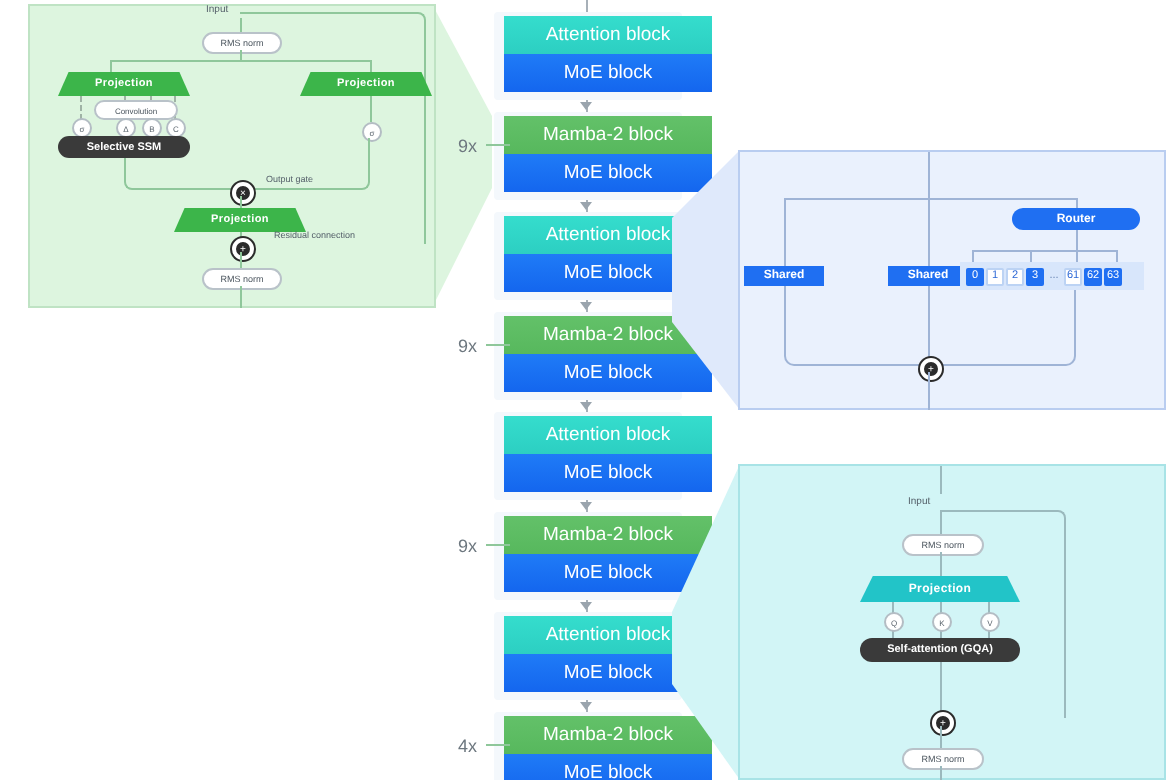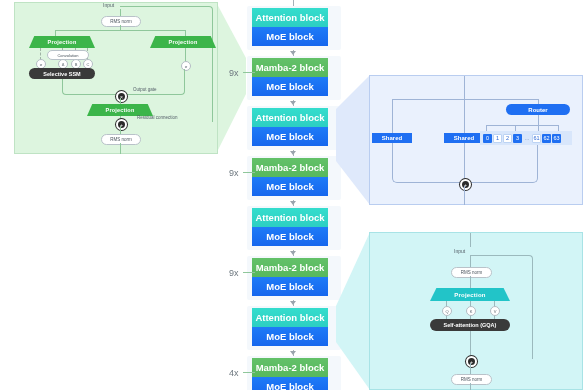--- a/index.html
+++ b/index.html
@@ -47,21 +47,21 @@
 
   
   .arrow{position:absolute;width:0;height:0;border-left:3px solid transparent;
          border-right:3px solid transparent;border-top:4px solid #9aa4ad;}
 
   
   #mamba-panel{left:14px;top:2px;width:204px;height:152px;background:#ddf5df;border:1px solid #bfe3c4;}
   #mamba-wedge{left:216px;top:2px;width:30px;height:152px;}
 
   
-  .stackblock{position:absolute;left:252px;width:76px;font-weight:bold;}
+  .stackblock{position:absolute;left:252px;width:104px;}
   .bk{height:19px;display:flex;align-items:center;justify-content:center;
       color:#ffffff;font-size:9.5px;white-space:nowrap;}
   .bk.attn{background:linear-gradient(180deg,#35ddcd,#2ccfc2);}
   .bk.mamba{background:linear-gradient(180deg,#63c169,#57b85d);}
   .bk.moe{background:linear-gradient(180deg,#1f7bf7,#1466ee);}
   .blockhalo{position:absolute;left:247px;width:94px;height:44px;background:#f4f8fc;border-radius:2px;}
 
   .mult{position:absolute;font-size:9px;color:#6d777f;}
 
   

